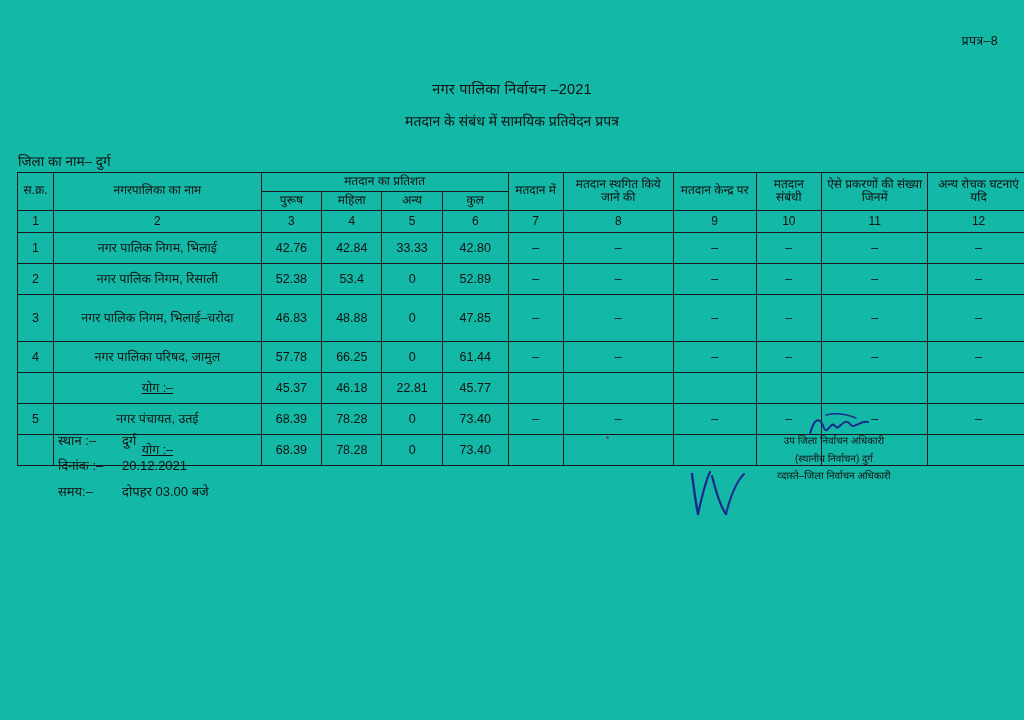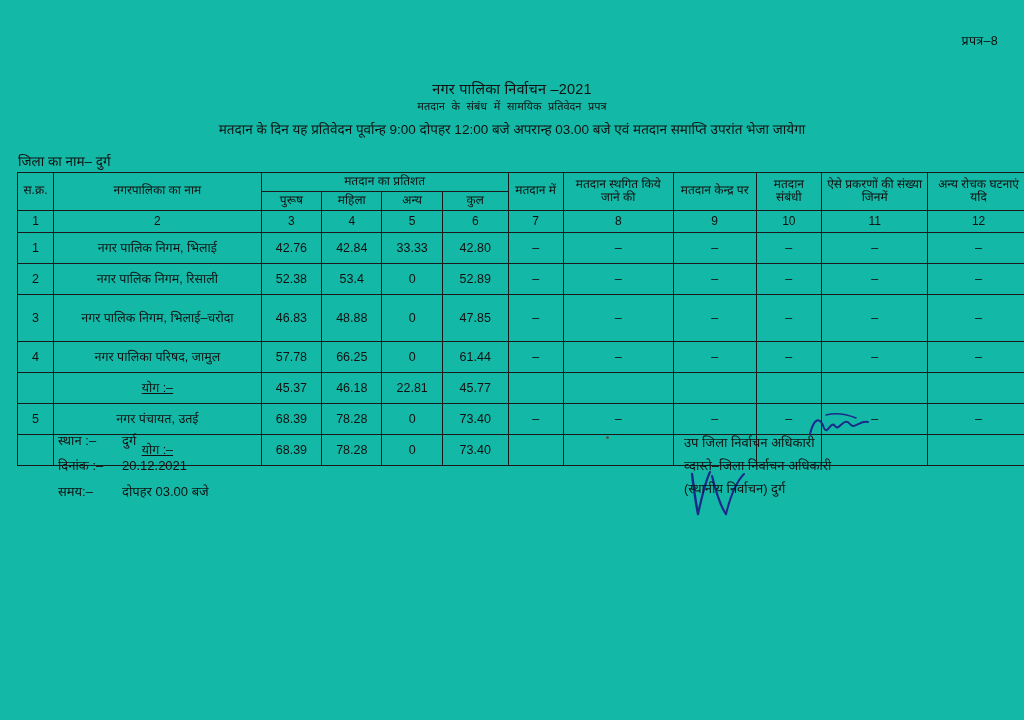--- a/index.html
+++ b/index.html
@@ -32,27 +32,25 @@
     white-space: nowrap;
   }
   .titles {
     position: absolute;
     left: 0; right: 0;
     top: 78px;
     text-align: center;
   }
   .titles .t1 {
     font-size: 14.5px;
-    margin-bottom: 0;
+    margin-bottom: 13px;
     letter-spacing: 0.2px;
   }
   .titles .t2 {
-    font-size: 11px;
-    margin-bottom: 7px;
-    font-family: Liberation Mono, monospace;
+    font-size: 14px;
   }
   .titles .t3 {
     font-size: 13.5px;
   }
   .district-line {
     position: absolute;
     left: 18px;
     top: 152px;
     font-size: 13.5px;
   }
@@ -119,22 +117,22 @@
   }
   .footer-left .lbl {
     display: inline-block;
     width: 64px;
     margin-left: 40px;
   }
   .footer-right {
     position: absolute;
     right: 40px;
     top: 432px;
-    text-align: left;
-    font-size: 13px;
+    text-align: center;
+    font-size: 10px;
     line-height: 1.75;
     width: 300px;
   }
   .sig-scribble {
     position: absolute;
     right: 150px;
     top: 412px;
     width: 70px;
     height: 26px;
     color: #1b2a8a;
@@ -160,21 +158,20 @@
 </head>
 <body>
 
 <div class="page">
 
   <div class="form-no">प्रपत्र–8</div>
 
   <div class="titles">
     <div class="t1">नगर पालिका निर्वाचन –2021</div>
     <div class="t2">मतदान के संबंध में सामयिक प्रतिवेदन प्रपत्र</div>
-    <div class="t3">मतदान के दिन यह प्रतिवेदन पूर्वान्ह 9:00 दोपहर 12:00 बजे अपरान्ह 03.00 बजे एवं मतदान समाप्ति उपरांत भेजा जायेगा</div>
   </div>
 
   <div class="district-line">जिला का नाम– दुर्ग</div>
 
   <div class="tbl-wrap">
     <table class="main">
       <colgroup>
         <col class="hdr-sk">
           <col class="hdr-name">
         <col class="col-pct">
@@ -349,17 +346,17 @@
     <svg viewBox="0 0 70 48" width="70" height="48">
       <path d="M6 4 C8 20, 10 34, 12 44" stroke="#1b2a8a" stroke-width="2.4" fill="none" stroke-linecap="round"></path>
       <path d="M12 44 C16 26, 20 10, 24 2" stroke="#1b2a8a" stroke-width="2.2" fill="none" stroke-linecap="round"></path>
       <path d="M26 6 C30 22, 34 36, 40 44" stroke="#1b2a8a" stroke-width="2.2" fill="none" stroke-linecap="round"></path>
       <path d="M40 44 C44 28, 50 12, 58 4" stroke="#1b2a8a" stroke-width="2" fill="none" stroke-linecap="round"></path>
     </svg>
   </div>
 
   <div class="footer-right">
     <div>उप जिला निर्वाचन अधिकारी</div>
+    <div>(स्थानीय निर्वाचन) दुर्ग</div>
     <div>व्दास्ते–जिला निर्वाचन अधिकारी</div>
-    <div>(स्थानीय निर्वाचन) दुर्ग</div>
   </div>
 
 </div>
 
 </body></html>

